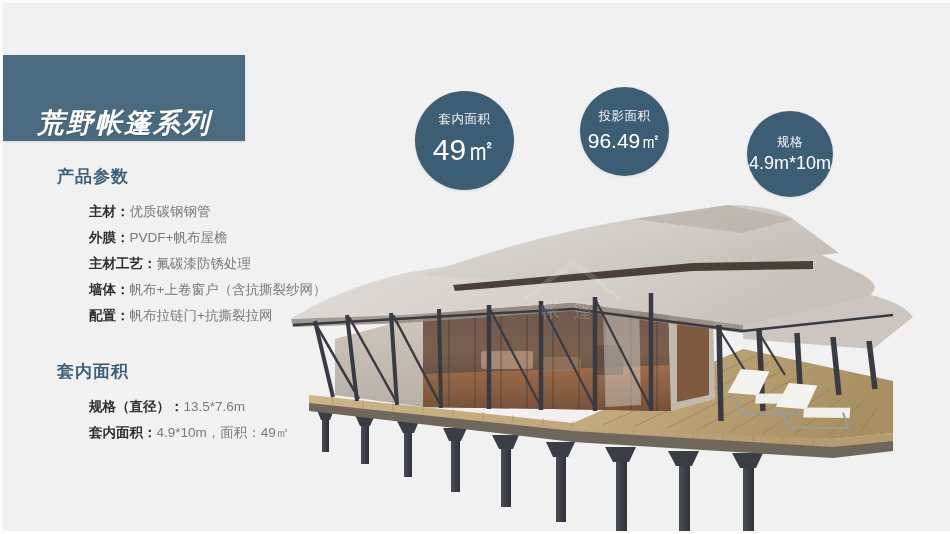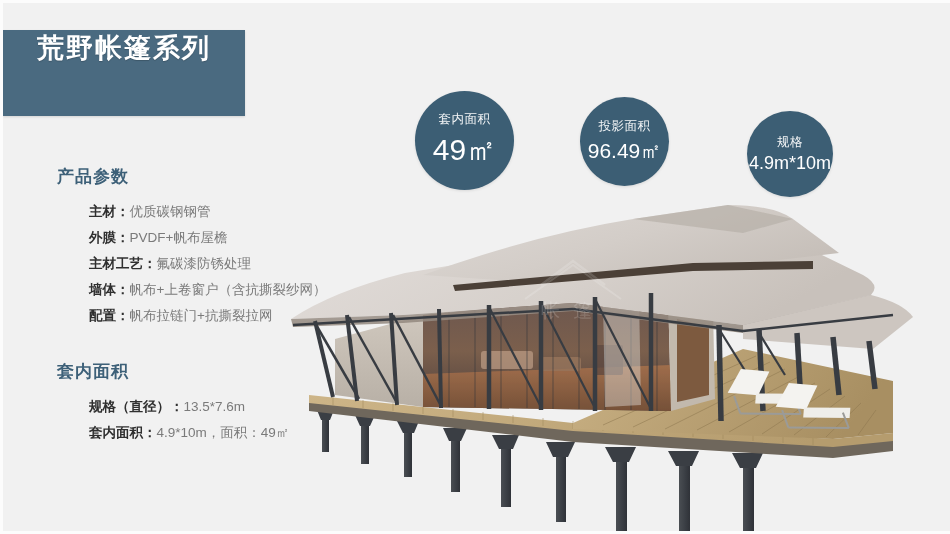--- a/index.html
+++ b/index.html
@@ -13,25 +13,26 @@
     background:#f1f1f1;
     box-sizing:border-box;
     border-left:3px solid #fcfcfc;
     border-top:3px solid #fcfcfc;
     border-bottom:3px solid #fcfcfc;
     overflow:hidden;
   }
 
   
   .title-banner{
-    position:absolute;left:0px;top:27px;width:242px;height:86px;
+    position:absolute;left:0px;top:52px;width:242px;height:86px;
     background:#4a6madd;
     background:#4a6a80;
-    display:flex;align-items:flex-start;justify-content:center;
+    display:flex;align-items:flex-end;justify-content:center;
     box-shadow:0 1px 2px rgba(0,0,0,.12);
+    font-style:italic;
   }
   .title-banner .title-text{
     color:#ffffff;font-size:27px;font-weight:bold;letter-spacing:2px;
     text-shadow:0 1px 1px rgba(0,0,0,.18);
   }
 
   
   .params{position:absolute;left:54px;top:162px;width:300px;}
   .section-title{
     color:#3d6078;font-size:17px;font-weight:bold;letter-spacing:1px;
@@ -51,21 +52,21 @@
     position:absolute;border-radius:50%;
     background:#3c5e74;
     display:flex;flex-direction:column;align-items:center;justify-content:center;
     color:#ffffff;pointer-events:auto;
     box-shadow:0 1px 3px rgba(0,0,0,.10);
   }
   .circle .c-label{font-size:12.5px;letter-spacing:.5px;opacity:.94;margin-bottom:2px;}
   .circle .c-value{font-weight:300;letter-spacing:0px;white-space:nowrap;}
   #circle-0{left:412px;top:88px;width:99px;height:99px;}
   #circle-0 .c-value{font-size:30px;}
-  #circle-1{left:577px;top:94px;width:89px;height:89px;}
+  #circle-1{left:577px;top:84px;width:89px;height:89px;}
   #circle-1 .c-value{font-size:21px;}
   #circle-2{left:744px;top:108px;width:86px;height:86px;}
   #circle-2 .c-value{font-size:18px;}
 
   
   .tent-wrap{position:absolute;left:270px;top:196px;width:680px;height:338px;}
   .tent-wrap svg{display:block;width:680px;height:338px;}
   .wm{font-family:"Liberation Sans",sans-serif;}
 </style>
 </head>

